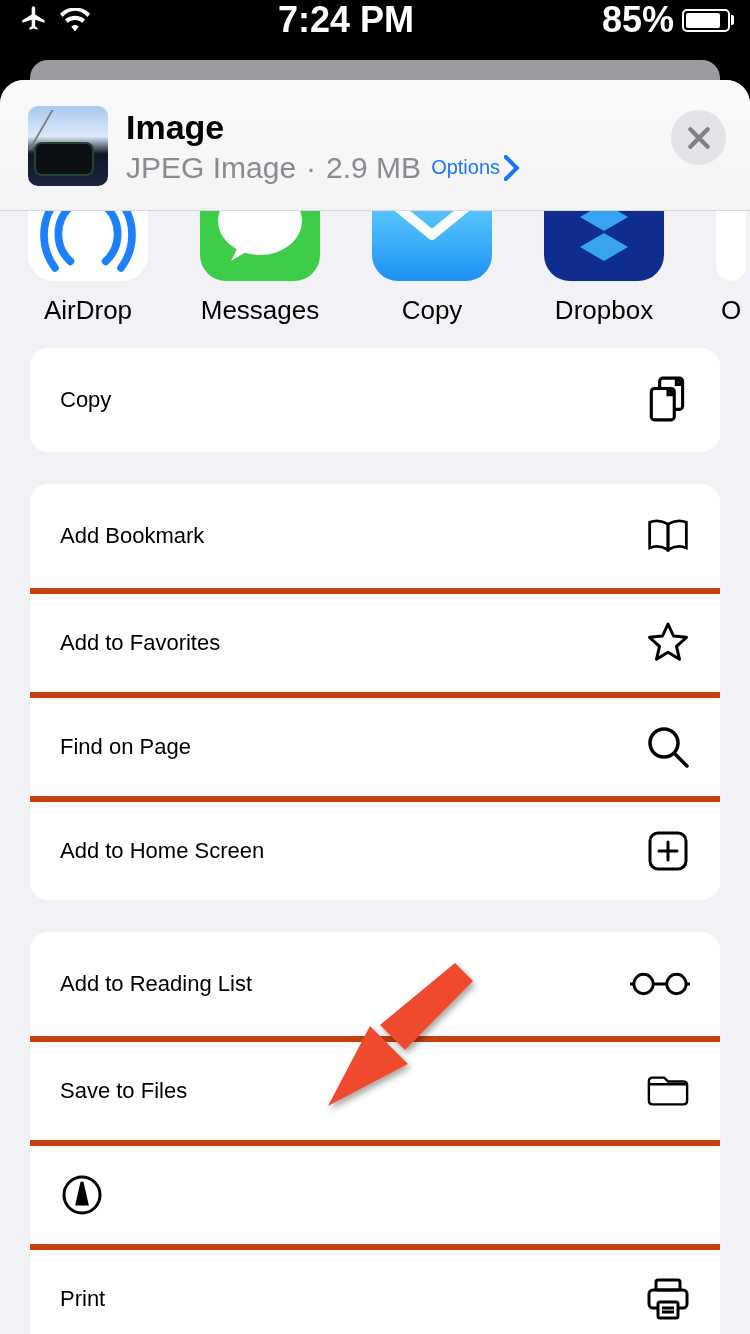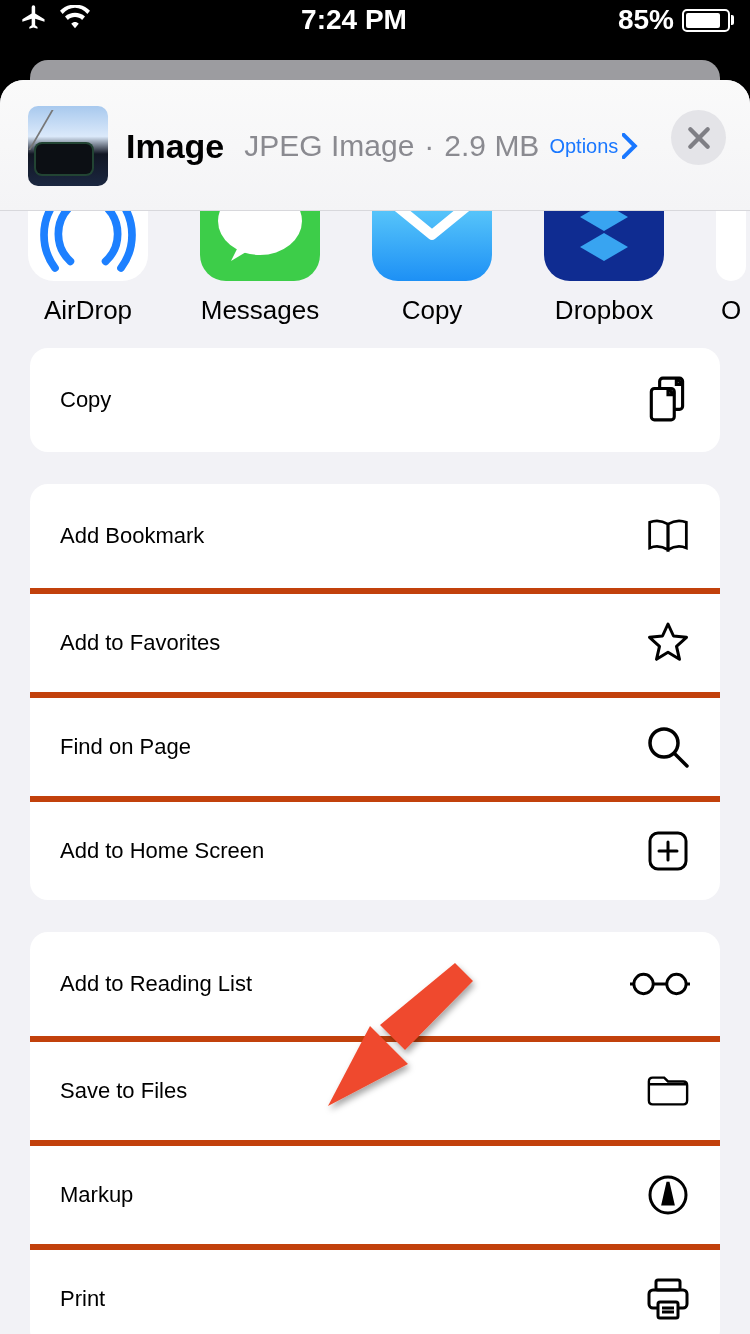--- a/index.html
+++ b/index.html
@@ -1,33 +1,33 @@
 <!DOCTYPE html>
 <html><head>
 <meta charset="utf-8">
 <style>
   * { margin: 0; padding: 0; box-sizing: border-box; font-family: -apple-system, BlinkMacSystemFont, "Helvetica Neue", sans-serif; }
   body { width: 750px; height: 1334px; background: #000; overflow: hidden; position: relative; }
   
-  .status-bar { height: 40px; display: flex; align-items: center; justify-content: space-between; padding: 0 20px; color: #fff; font-size: 28px; font-weight: 600; }
+  .status-bar { height: 40px; display: flex; align-items: center; justify-content: space-between; padding: 0 20px; color: #fff; font-size: 36px; font-weight: 600; }
   .status-left { display: flex; align-items: center; gap: 12px; }
   .status-right { display: flex; align-items: center; gap: 8px; }
   .battery-shell { width: 48px; height: 23px; border: 2px solid #fff; border-radius: 5px; position: relative; display: flex; align-items: center; padding: 2px; }
   .battery-shell::after { content:""; width: 3px; height: 10px; background:#fff; position:absolute; right:-6px; top:50%; transform:translateY(-50%); border-radius:0 2px 2px 0; }
   .battery-fill { height: 100%; background:#fff; border-radius:2px; }
 
   .sheet-backdrop { position:absolute; top:60px; left:30px; right:30px; height:30px; background:#9c9ca0; border-radius:18px 18px 0 0; }
 
   .share-sheet { position:absolute; top:80px; left:0; right:0; bottom:0; background:#f2f2f6; border-radius:24px 24px 0 0; display:flex; flex-direction:column; }
 
   .sheet-header { background:linear-gradient(180deg,#fafafa 0%,#f4f4f6 100%); border-radius:24px 24px 0 0; padding:26px 28px 24px 28px; display:flex; align-items:center; gap:18px; border-bottom:1px solid #d8d8dc; position:relative; }
   .thumb { width:80px; height:80px; border-radius:10px; background:linear-gradient(180deg,#a8c9ee 0%, #dbe9fa 38%, #111623 60%, #1b2740 100%); position:relative; overflow:hidden;}
   .thumb::after{content:"";position:absolute;left:8px;top:38px;width:56px;height:30px;background:#0c0f14;border-radius:6px;box-shadow:0 0 0 2px #243;}
   .thumb::before{content:"";position:absolute;left:12px;top:4px;width:2px;height:40px;background:#777;transform:skewX(-30deg);}
-  .header-text { display:flex; flex-direction:row; gap:20px; }
+  .header-text { display:flex; flex-direction:column; gap:4px; }
   .header-title { font-size:34px; font-weight:700; color:#000; }
   .header-sub { font-size:30px; color:#8a8a90; display:flex; align-items:center; gap:10px; white-space:nowrap; }
   .options-link { color:#1977ff; display:flex; align-items:center; gap:4px; font-size:20px; }
   .close-btn { position:absolute; right:24px; top:30px; width:55px; height:55px; border-radius:50%; background:#e4e4e8; display:flex; align-items:center; justify-content:center; }
 
   .app-row { display:flex; gap:52px; padding:0 15px 22px 28px; overflow:hidden; }
   .app-item { display:flex; flex-direction:column; align-items:center; gap:14px; width:120px; flex:0 0 auto; }
   .app-icon { width:120px; height:70px; border-radius:0 0 26px 26px; display:flex; align-items:flex-start; justify-content:center; overflow:hidden; position:relative; }
   .app-label { font-size:26px; color:#000; text-align:center; }
   .ic-airdrop { background:#fff; }
@@ -211,21 +211,20 @@
       <div class="row">
         <span>Save to Files</span>
         <span class="ri">
           <svg width="46" height="36" viewBox="0 0 46 36" fill="none" stroke="#000" stroke-width="2.5">
               <path d="M3 8 q0 -4 4 -4 h12 l4 4 h16 q4 0 4 4 v16 q0 4 -4 4 h-32 q-4 0 -4 -4z"></path>
               <path d="M3 11 h40"></path>
             </svg>
         </span>
       </div>
       <div class="row">
-        <span>Markup</span>
         <span class="ri">
           <svg width="42" height="42" viewBox="0 0 42 42" fill="none" stroke="#000" stroke-width="3">
               <circle cx="21" cy="21" r="18"></circle>
               <path d="M21 8 l-5 22 h10z" fill="#000"></path>
             </svg>
         </span>
       </div>
       <div class="row">
         <span>Print</span>
         <span class="ri">

